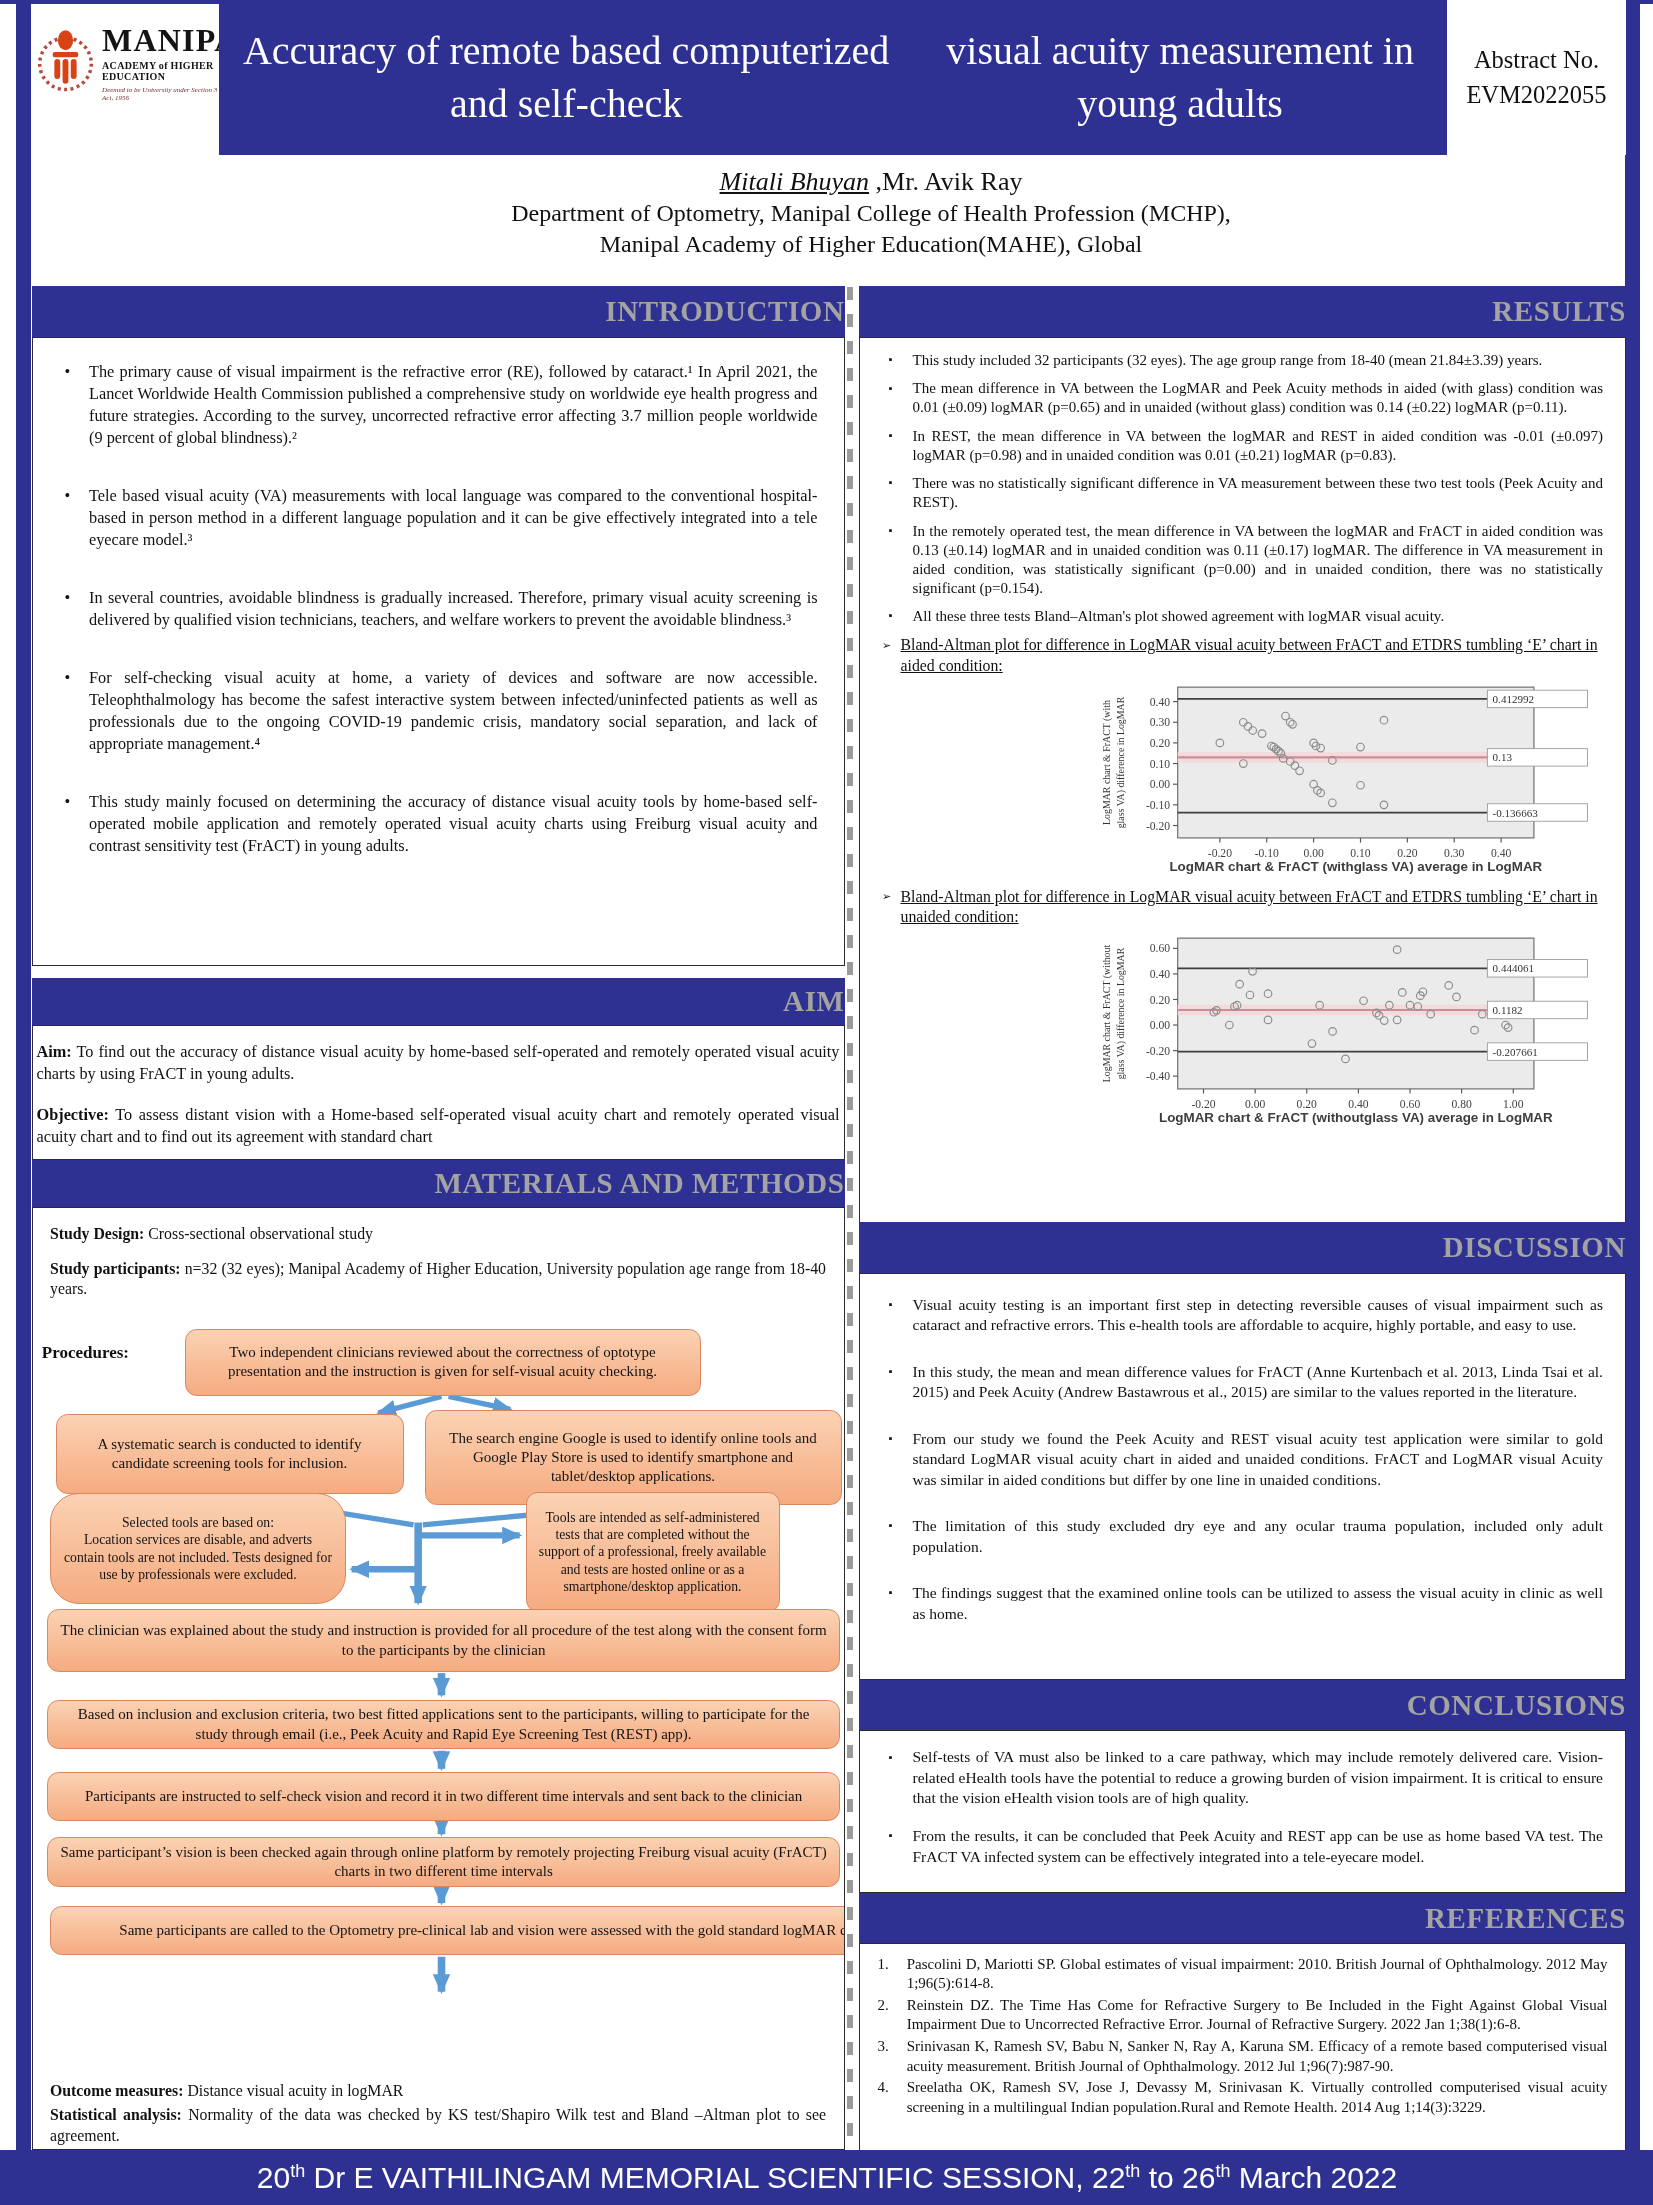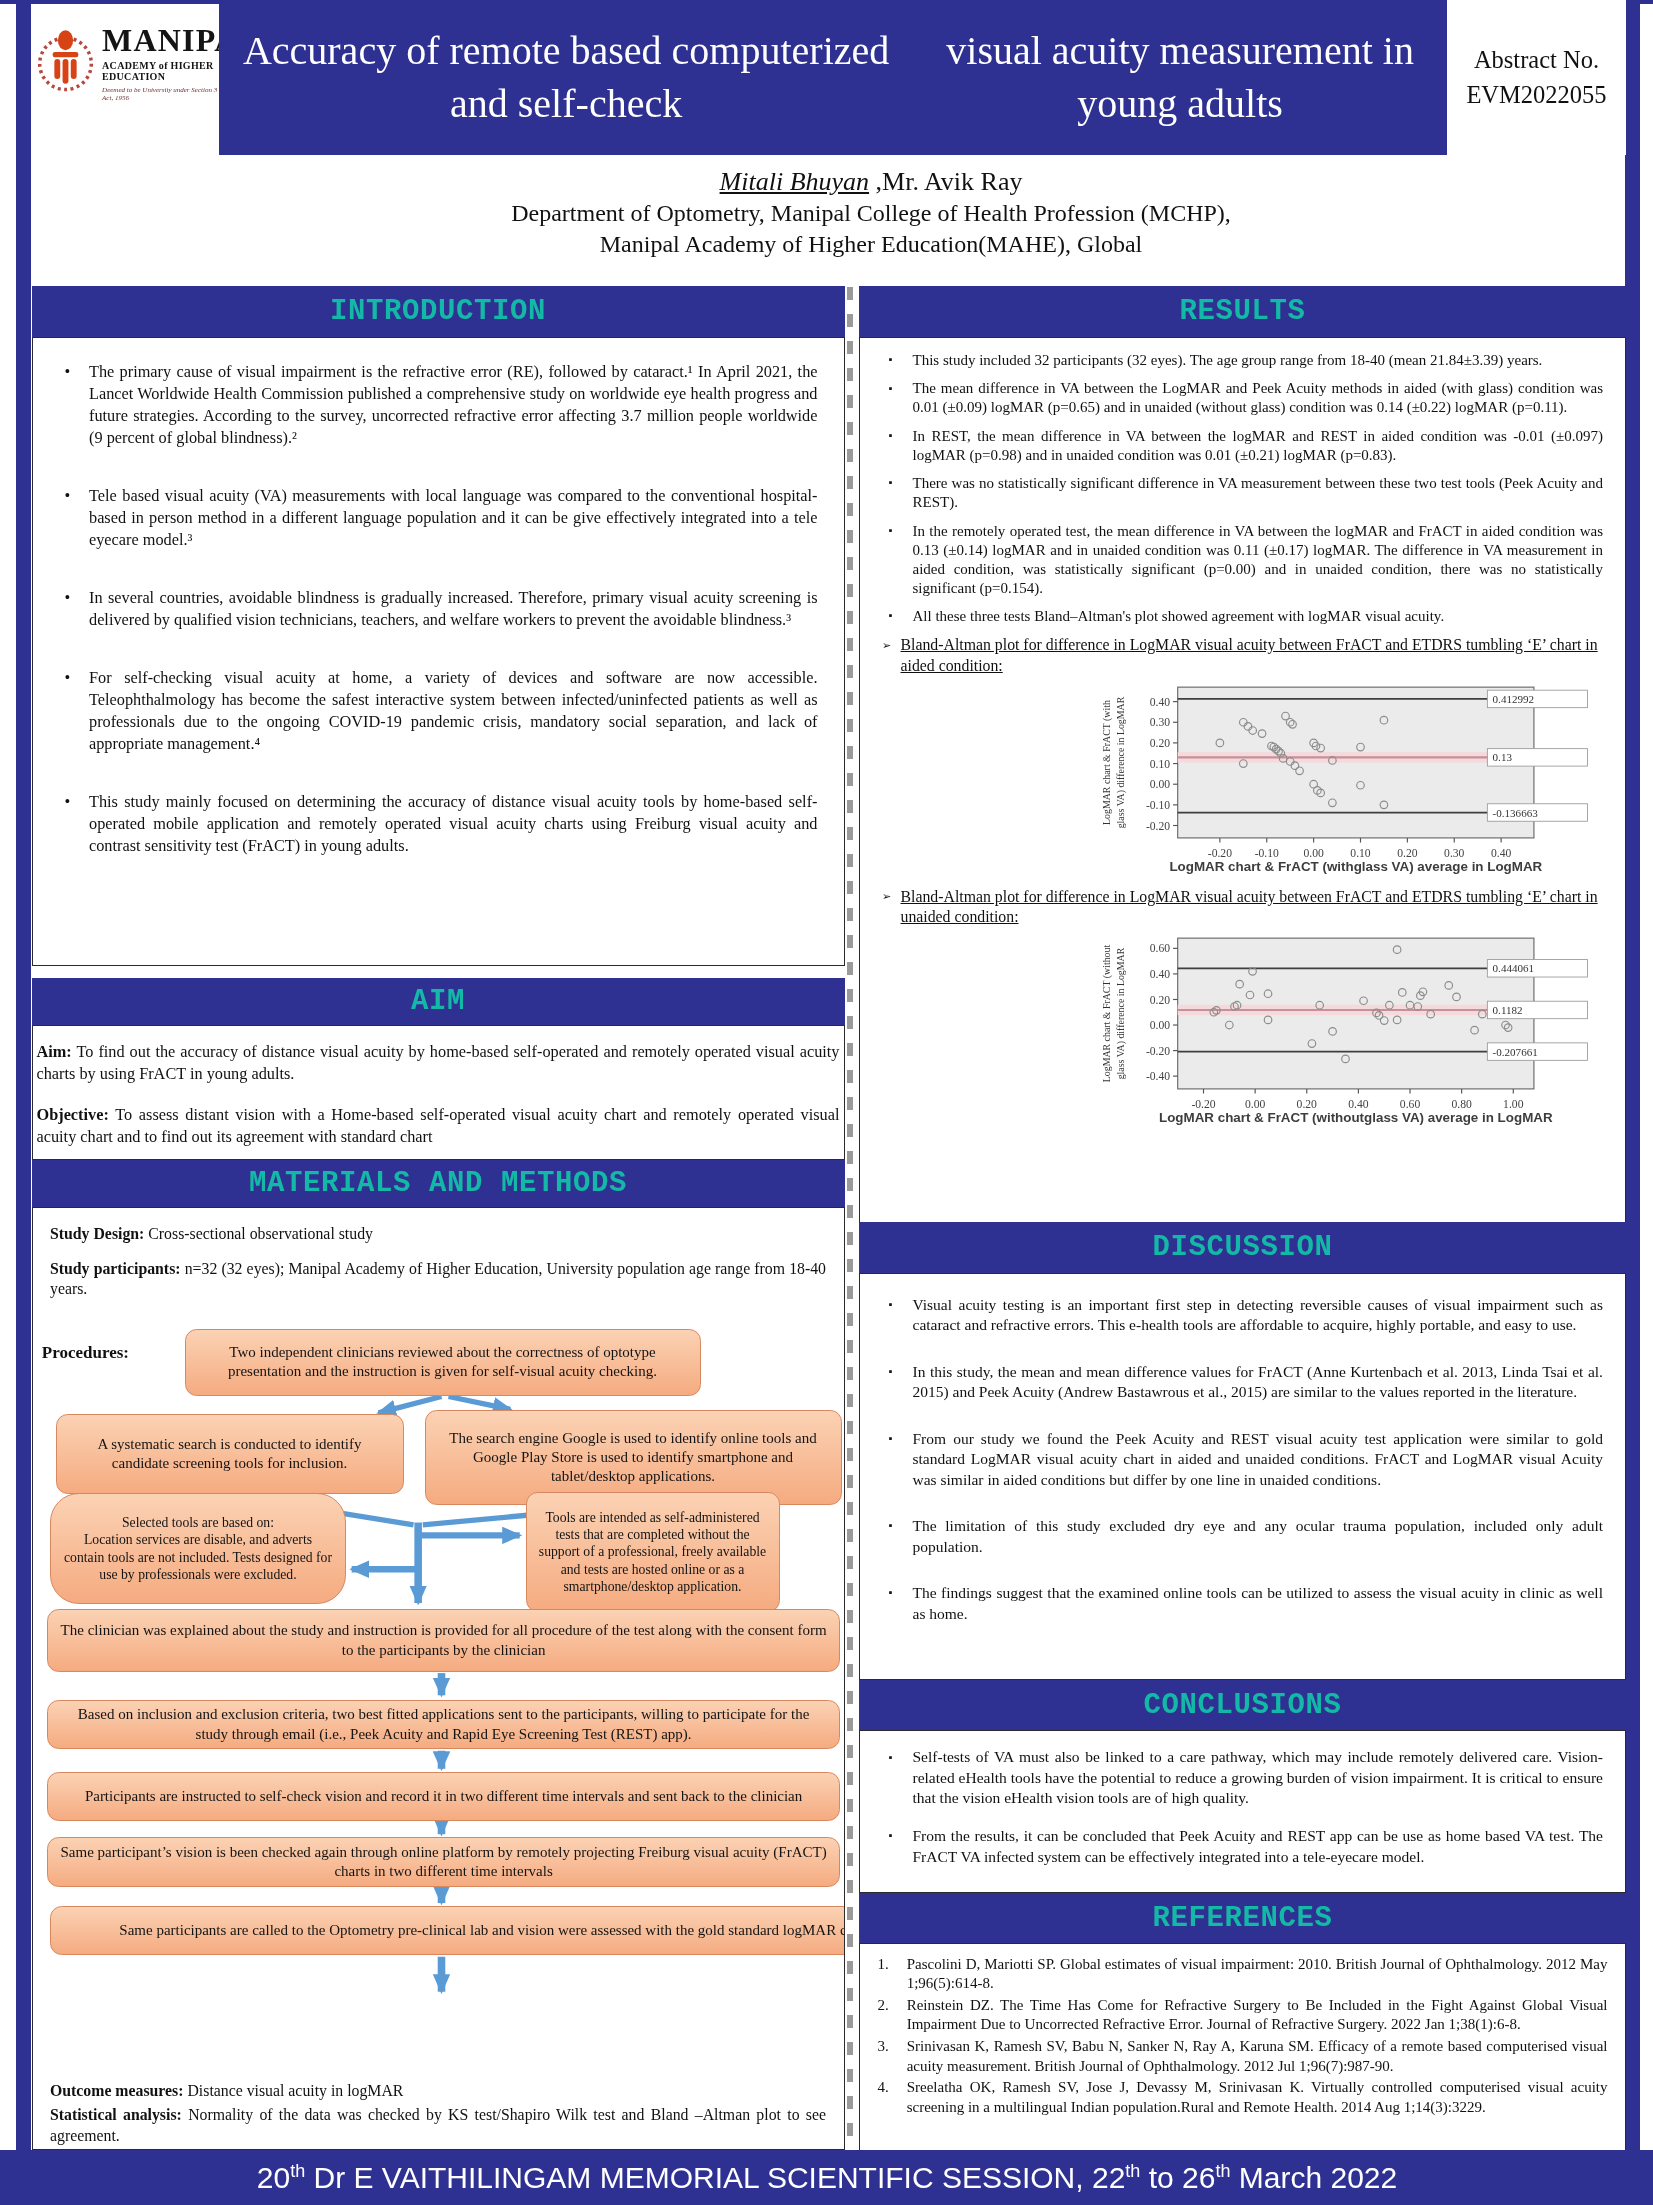--- a/index.html
+++ b/index.html
@@ -1,21 +1,21 @@
 <!DOCTYPE html>
 <html style="font-size:9.3px"><head>
 <meta charset="utf-8">
 <style>
   html,body{margin:0;padding:0;background:#ffffff;}
   .poster{position:relative;width:1654px;height:2205px;background:#ffffff;
           font-family:"Liberation Serif","DejaVu Serif",serif;color:#111;overflow:hidden;}
   .stripe{position:absolute;background:#2e3192;}
-  .band{position:absolute;background:#2e3192;color:#14b8a6;
-        font-family:Liberation Mono, monospace;font-weight:bold;
-        display:flex;align-items:center;justify-content:center;font-size:29px;letter-spacing:0.6px;}
+  .band{position:absolute;background:#2e3192;color:#a3a3a3;
+        font-family:Liberation Serif, serif;font-weight:bold;
+        display:flex;align-items:center;justify-content:flex-end;font-size:29px;letter-spacing:0.6px;}
   .wbox{position:absolute;background:#ffffff;border:1.8px solid #2b2b2b;box-sizing:border-box;overflow:hidden;}
   .titlebox{position:absolute;left:219px;top:0;width:1228px;height:155px;background:#2e3192;
             display:flex;flex-direction:row;align-items:center;justify-content:center;}
   .titlebox div{color:#fff;font-size:40px;line-height:1.32;text-align:center;}
   .abstractbox{position:absolute;left:1447px;top:0;width:179px;height:155px;background:#fff;
                display:flex;flex-direction:column;align-items:center;justify-content:center;
                font-size:24.5px;line-height:1.4;}
   .logo{position:absolute;left:33px;top:5.8px;width:187px;height:110px;background:#fff;
         display:flex;align-items:center;gap:5.8px;padding:2.3px;}
   .logo-text{display:flex;flex-direction:column;}

